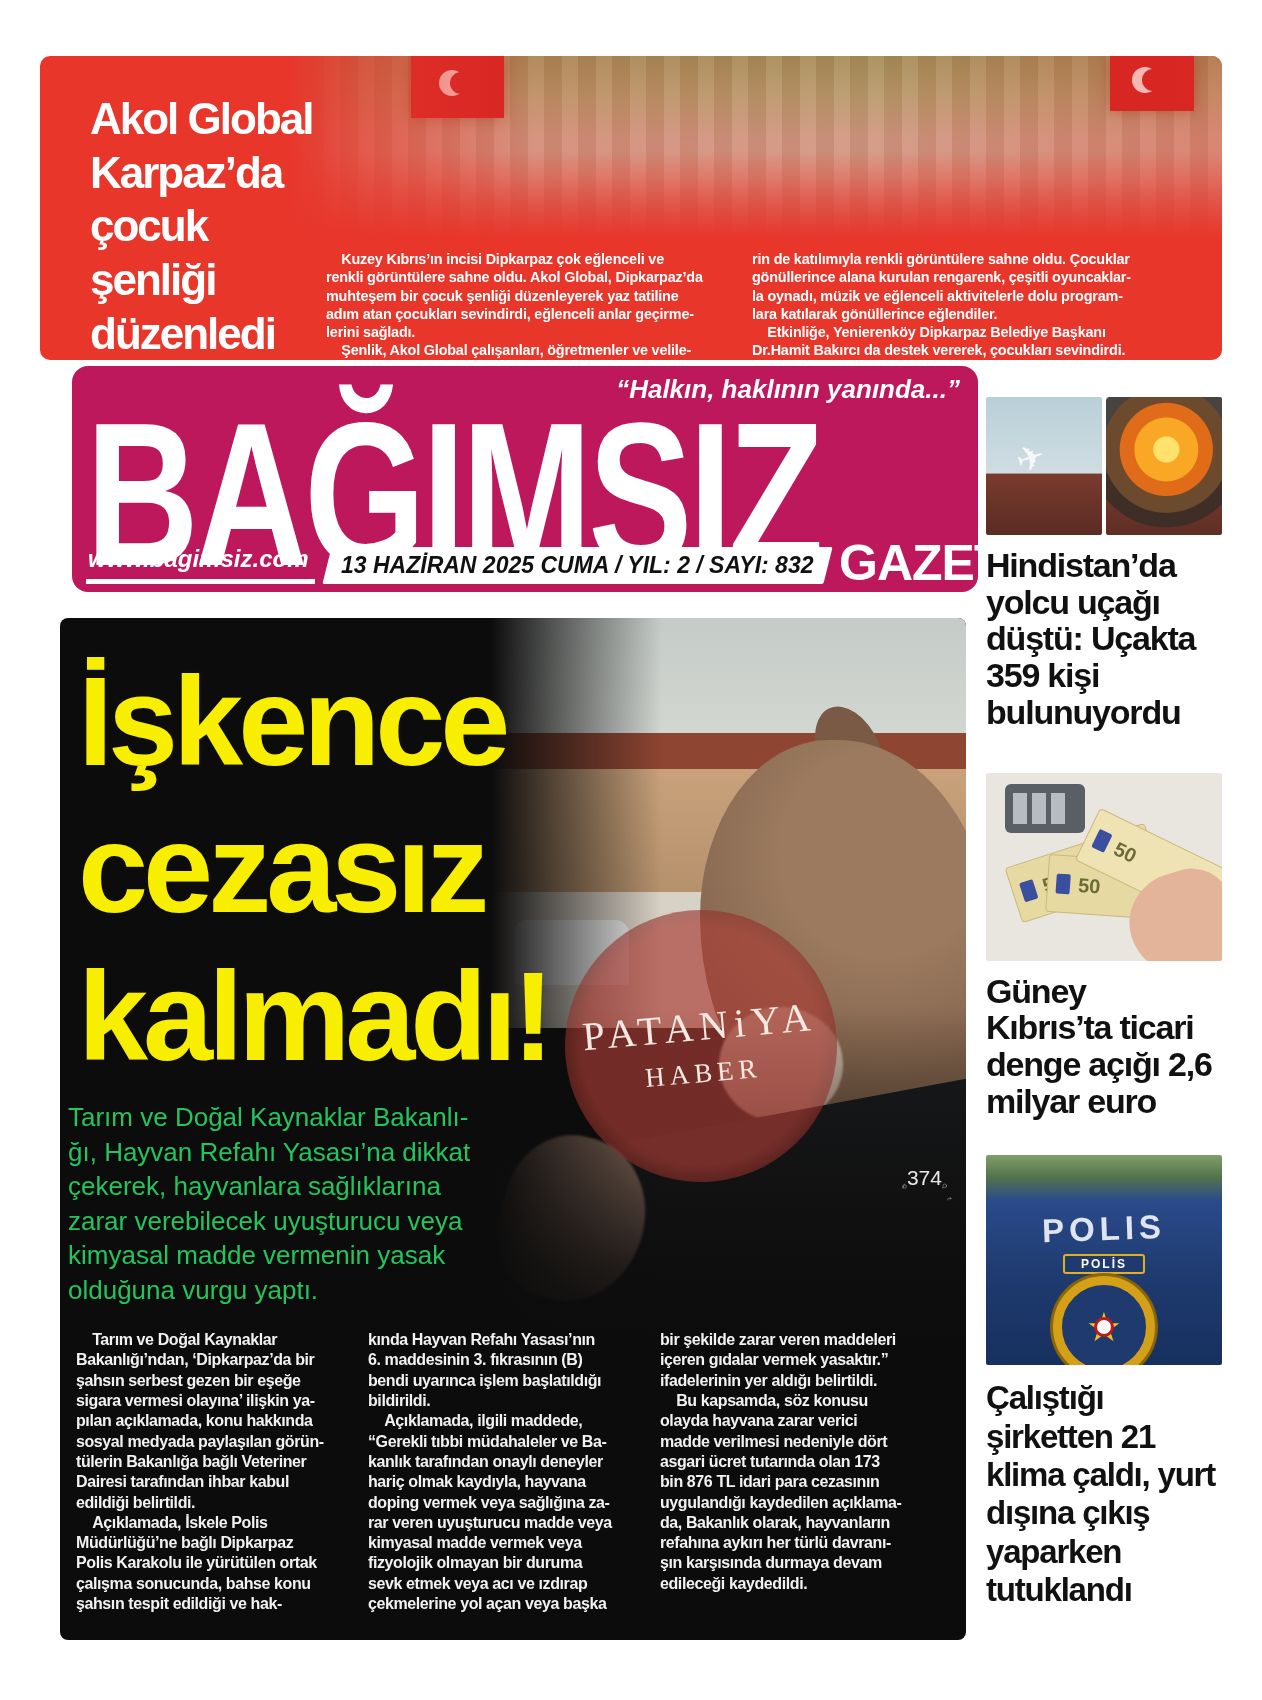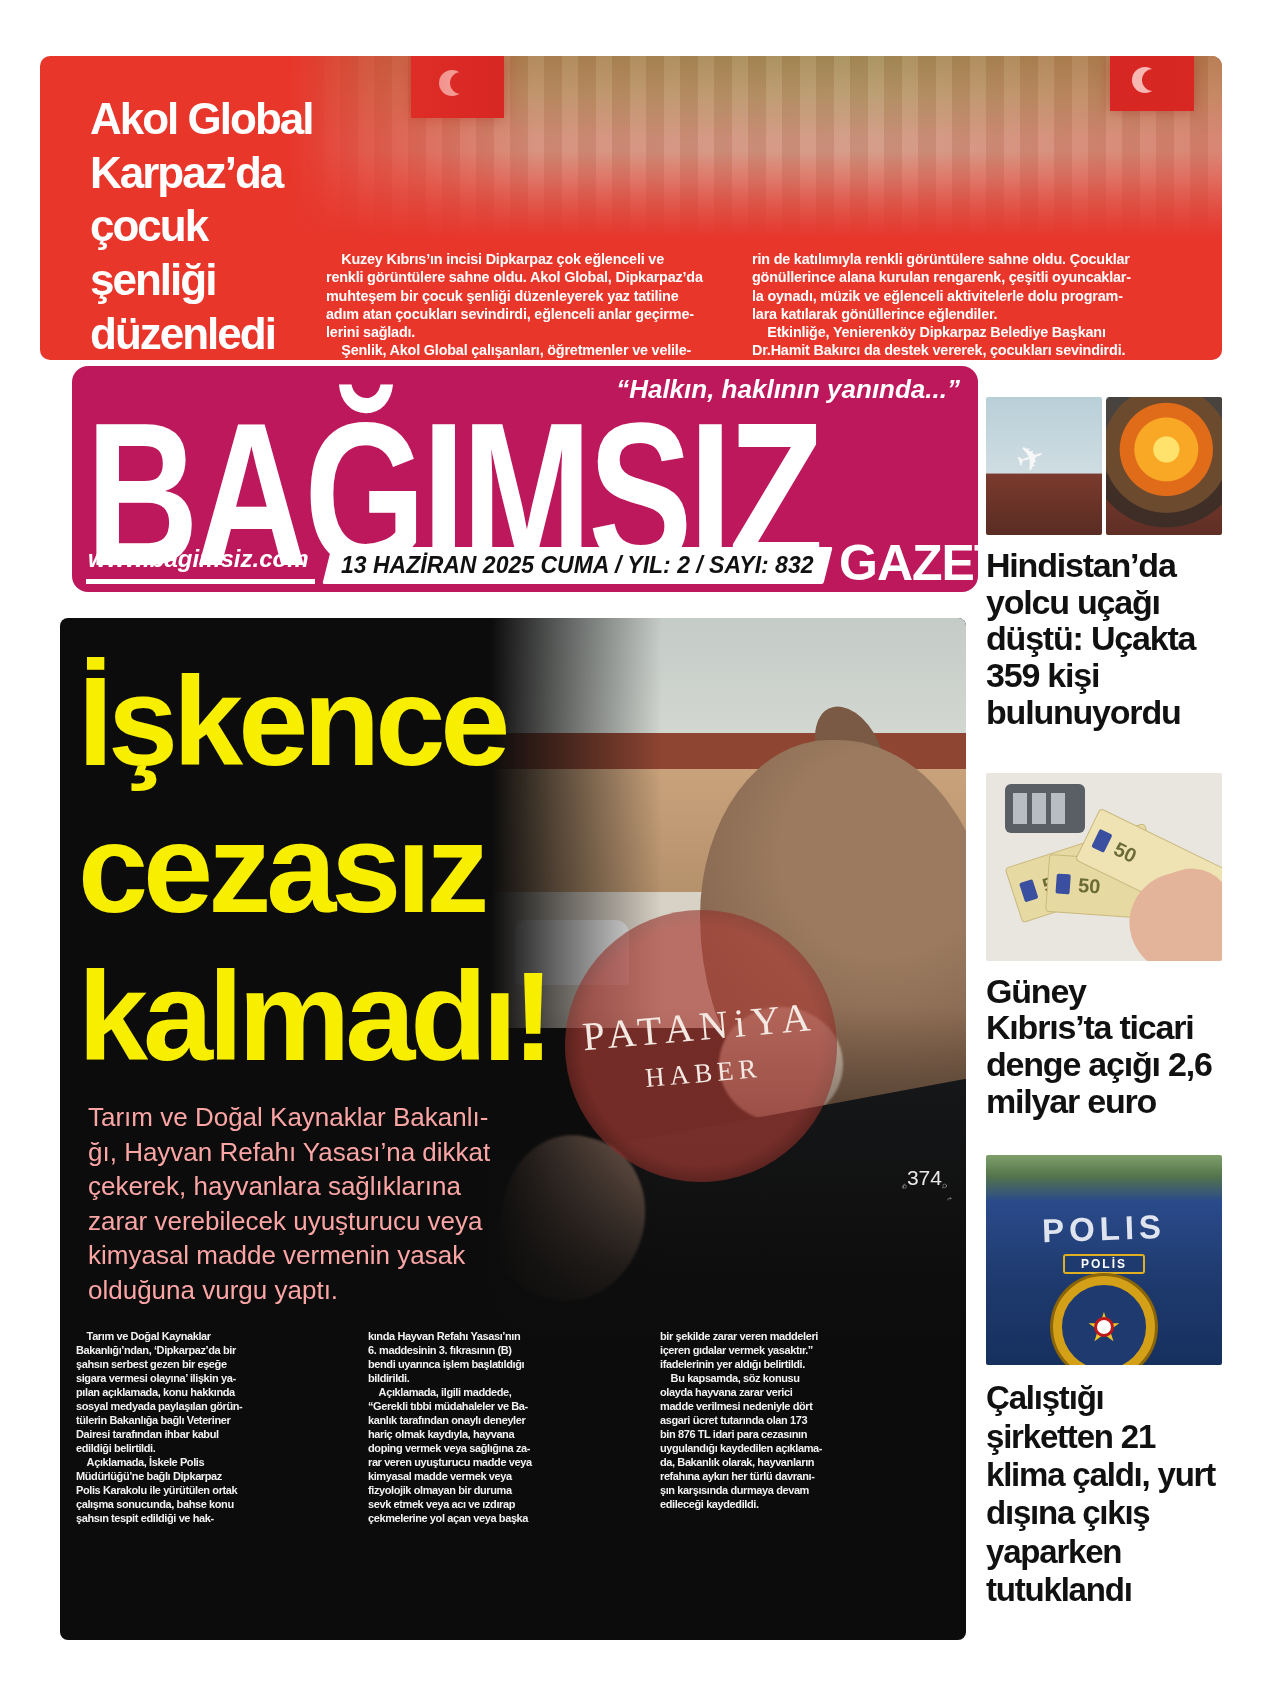--- a/index.html
+++ b/index.html
@@ -69,24 +69,24 @@
   .mp-window{position:absolute;left:0;right:0;bottom:0;height:36%;background:#191a1c;
     clip-path:polygon(0 34%,100% 0,100% 100%,0 100%);}
   .mp-hand{position:absolute;left:2%;bottom:5%;width:30%;height:23%;background:#c79b83;
     border-radius:48% 52% 55% 45%;transform:rotate(14deg);filter:blur(1px);}
   .mp-fade{position:absolute;inset:0;
     background:
       linear-gradient(0deg,#0c0c0c 0%,rgba(12,12,12,.85) 10%,rgba(12,12,12,0) 46%),
       linear-gradient(90deg,#0c0c0c 0%,rgba(12,12,12,.62) 13%,rgba(12,12,12,0) 36%);}
   .ms-headline{position:absolute;left:18px;top:30px;margin:0;z-index:2;color:#f8ee00;
     font-size:126px;line-height:1.17;font-weight:800;letter-spacing:-5px;}
-  .ms-lead{position:absolute;left:28px;top:482px;width:460px;margin:0;z-index:2;
-    color:#fca5a5;font-size:26px;line-height:1.33;font-weight:400;}
+  .ms-lead{position:absolute;left:8px;top:482px;width:460px;margin:0;z-index:2;
+    color:#22c55e;font-size:26px;line-height:1.33;font-weight:400;}
   .ms-cols{position:absolute;left:16px;right:28px;top:712px;display:flex;gap:14px;z-index:2;}
-  .ms-col{flex:1;margin:0;color:#f2f2f2;font-size:11px;line-height:1.27;
+  .ms-col{flex:1;margin:0;color:#f2f2f2;font-size:16px;line-height:1.27;
     font-weight:700;letter-spacing:-.4px;}
   .watermark{position:absolute;left:505px;top:292px;width:272px;height:272px;z-index:1;
     border-radius:50%;display:flex;flex-direction:column;align-items:center;justify-content:center;
     background:radial-gradient(circle,rgba(168,60,52,.66) 0 62%,rgba(120,35,30,.55) 78%,rgba(90,25,22,.35) 100%);
     transform:rotate(-5deg);}
   .wm1{font-family:"Liberation Serif",serif;color:#f4e9e2;font-size:40px;letter-spacing:6px;}
   .wm2{font-family:"Liberation Serif",serif;color:#f4e9e2;font-size:27px;letter-spacing:5px;margin-top:8px;}
   .social{position:absolute;right:14px;top:535px;width:50px;z-index:2;display:flex;
     flex-direction:row;align-items:center;color:#e6e6e6;}
   .social svg{stroke:#e6e6e6;fill:none;stroke-width:1.8;stroke-linecap:round;stroke-linejoin:round;}

